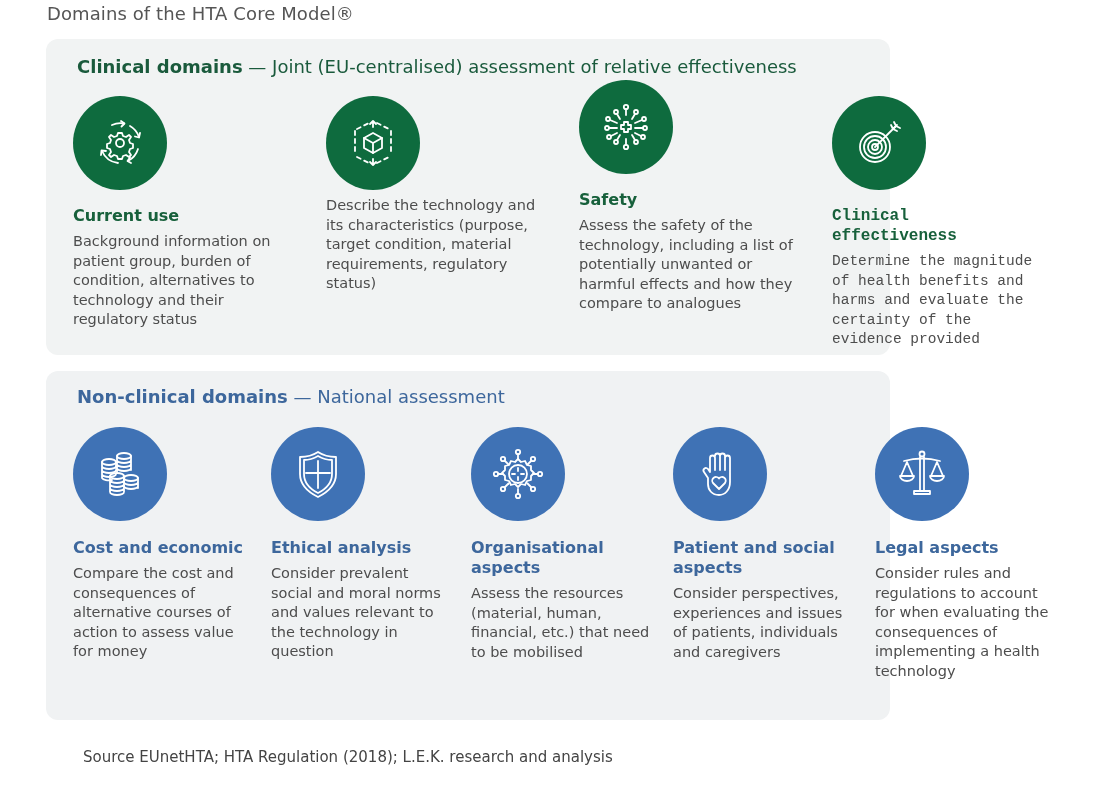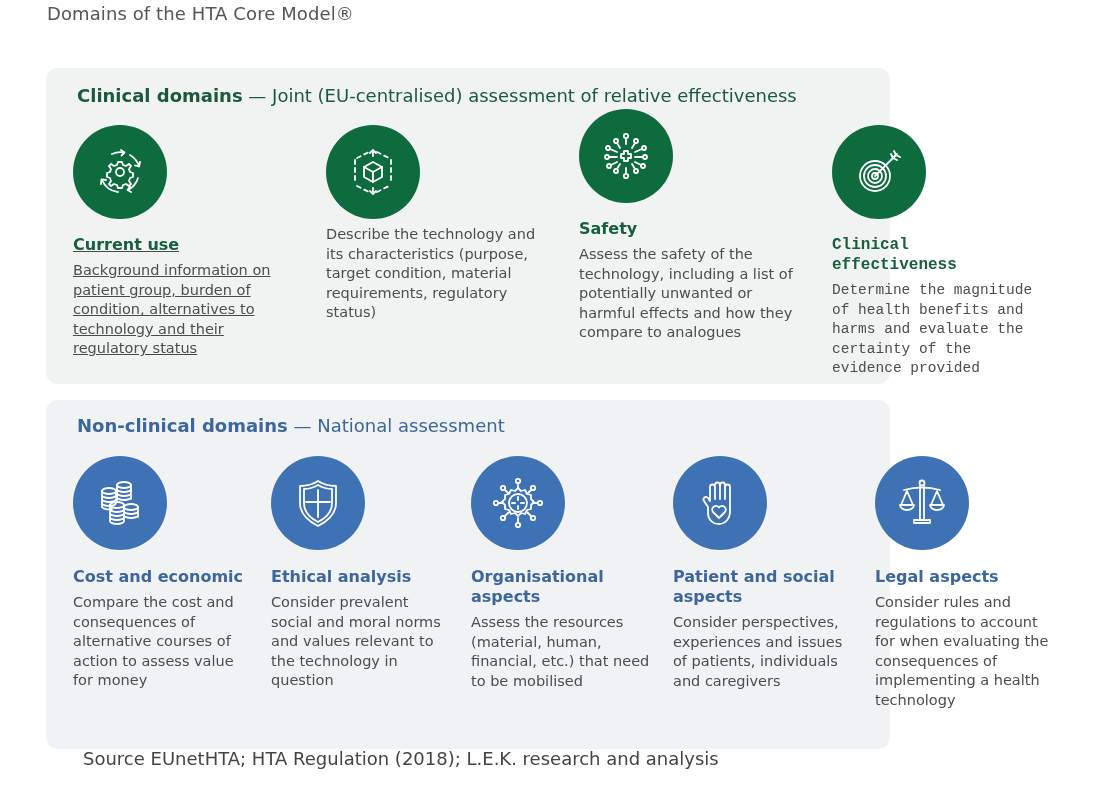--- a/index.html
+++ b/index.html
@@ -1,44 +1,44 @@
 <!DOCTYPE html>
 <html><head>
 <meta charset="utf-8">
 <style>
   html, body { margin: 0; padding: 0; background: #ffffff; }
   body { width: 1101px; height: 786px; position: relative; font-family: "DejaVu Sans", sans-serif; color: #4a4a4a; overflow: hidden; }
   .page-title { position: absolute; left: 47px; top: 3px; font-size: 18px; color: #555; letter-spacing: 0.1px; }
-  .panel { position: absolute; left: 46px; width: 844px; background: #f1f3f3; border-radius: 12px; margin-top: 29px; }
+  .panel { position: absolute; left: 46px; width: 844px; background: #f1f3f3; border-radius: 12px; }
   .panel.clinical { top: 39px; height: 316px; }
   .panel.nonclinical { top: 371px; height: 349px; background: #f0f2f3; }
   .panel-heading { position: absolute; left: 31px; font-size: 18px; white-space: nowrap; }
   .clinical .panel-heading { top: 17px; color: #1a5a3c; }
   .nonclinical .panel-heading { top: 15px; color: #3d679c; text-align: right; }
   .panel-heading b { font-weight: bold; }
   .card { position: absolute; }
   .icon-circle { width: 94px; height: 94px; border-radius: 50%; display: flex; align-items: center; justify-content: center; }
   .clinical .icon-circle { background: #0e6b3e; }
   .nonclinical .icon-circle { background: #3f72b5; }
   .icon-circle svg { width: 60px; height: 60px; }
   .card-title { font-weight: bold; font-size: 16px; line-height: 20px; margin-top: 16px; }
   .clinical .card-title { color: #17603b; }
   .nonclinical .card-title { color: #3d679c; margin-top: 17px; }
   .card-desc { font-size: 14.5px; line-height: 19.6px; color: #4d4d4d; margin-top: 6px; }
-  .source { position: absolute; left: 83px; top: 748px; font-size: 18px; color: #444; }
+  .source { position: absolute; left: 83px; top: 748px; font-size: 15px; color: #444; }
 </style>
 </head>
 <body>
 
 <div class="page-title">Domains of the HTA Core Model®</div>
 
 <div class="panel clinical">
   <div class="panel-heading"><b>Clinical domains</b><span> — Joint (EU-centralised) assessment of relative effectiveness</span></div>
 
-  <div class="card" style="left:27px; top:57px; width:210px;text-decoration:underline;">
+  <div class="card" style="left:27px; top:57px; width:210px;">
     <div class="icon-circle">
       <svg viewBox="0 0 60 60" fill="none" stroke="#fff" stroke-width="1.8" stroke-linecap="round" stroke-linejoin="round">
         <circle cx="30" cy="30" r="4"></circle>
         <path d="M30 20 l2 0 1 3 3 1 3-2 2 2-2 3 1 3 3 1 0 2 0 2-3 1-1 3 2 3-2 2-3-2-3 1-1 3-2 0-2 0-1-3-3-1-3 2-2-2 2-3-1-3-3-1 0-2 0-2 3-1 1-3-2-3 2-2 3 2 3-1 1-3z"></path>
         <path d="M22 12 A20 20 0 0 1 34 10.5"></path>
           <path d="M31 8 l3.5 2.5 -3 3"></path>
         <path d="M40 13 A20 20 0 0 1 49 24"></path>
           <path d="M50 20 l-1 4.5 -4-1"></path>
         <path d="M48 36 A20 20 0 0 1 38 48"></path>
           <path d="M41 50 l-3.5-2 2.5-3.5"></path>

